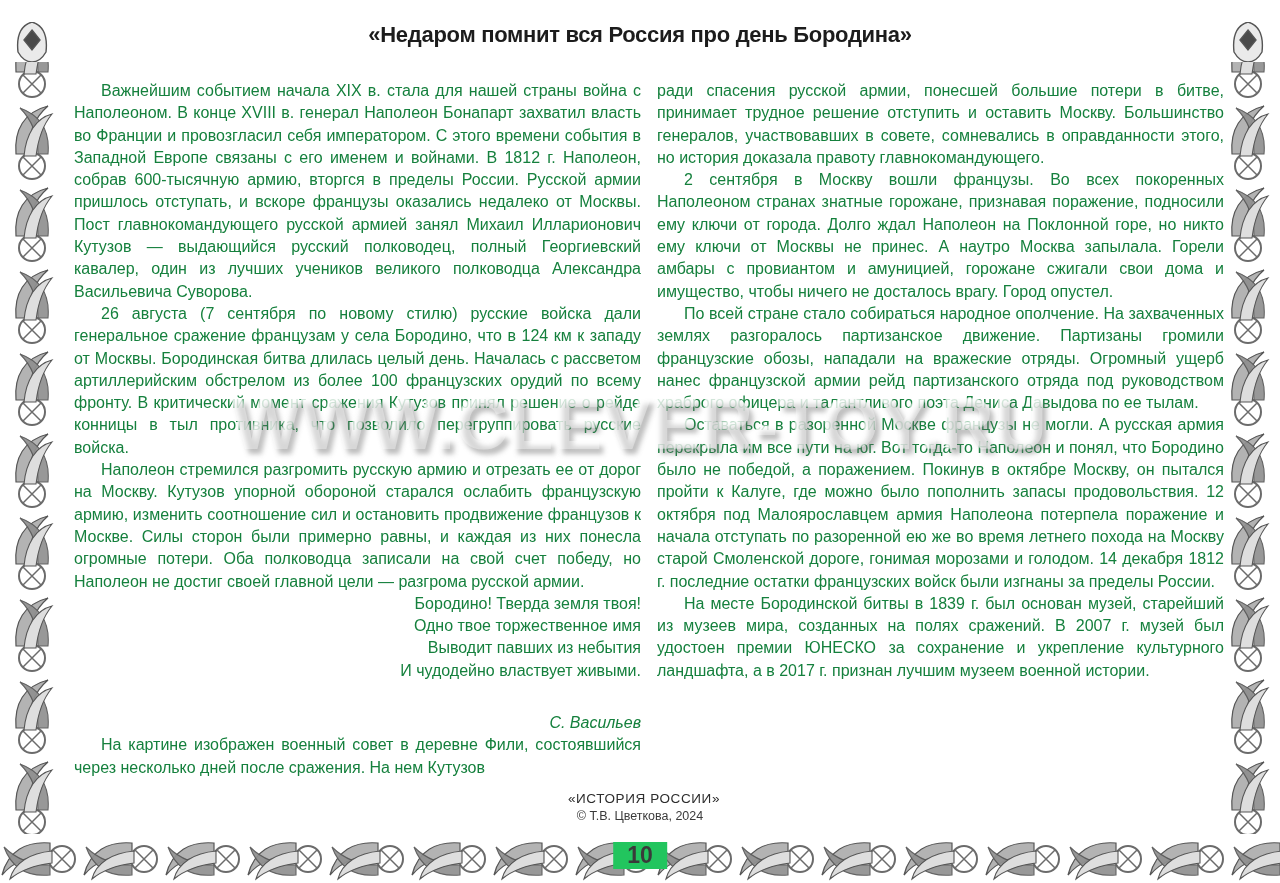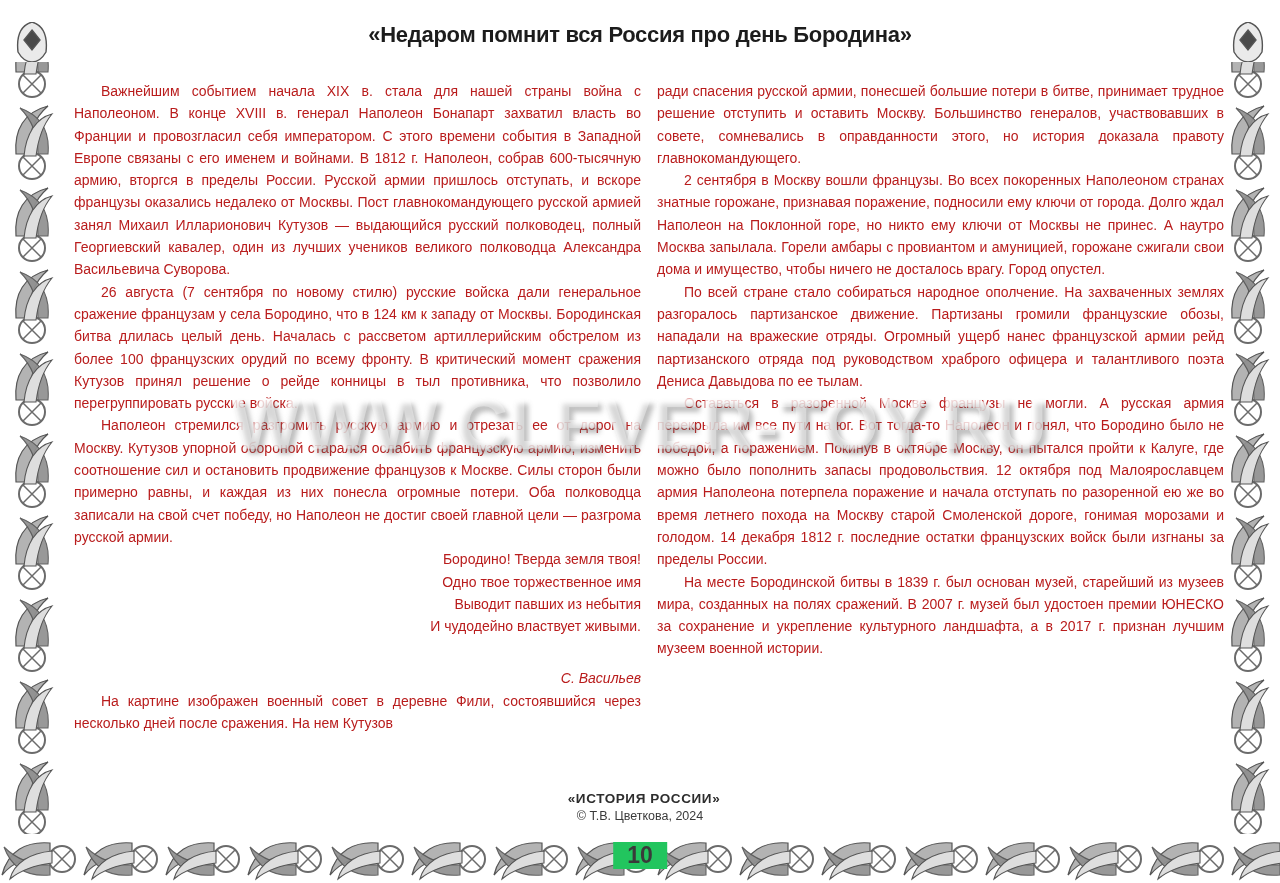--- a/index.html
+++ b/index.html
@@ -11,29 +11,29 @@
     position:absolute; top:22px; left:70px; right:70px;
     text-align:center; font-size:22px; font-weight:bold; color:#1c1c1c;
     letter-spacing:-0.3px; margin:0;
   }
   .content {
     position:absolute; top:80px; left:74px; right:56px;
     display:flex; gap:16px;
   }
   .col {
     width:567px; height:712px; overflow:hidden;
-    text-align:justify; font-size:14px; line-height:22.3px; color:#b91c1c;
+    text-align:justify; font-size:16px; line-height:22.3px; color:#15803d;
   }
   .col p { margin:0; }
   .col p.indent { text-indent:27px; }
   .poem { margin-left:140px; text-align:right; }
   .poem-line { white-space:nowrap; }
   .poem-sig { font-style:italic; margin-left:175px;margin-top:30px; }
   .footer { position:absolute; left:0; right:0; top:791px; text-align:center; color:#2d2d2d; }
-  .footer-series { font-weight:bold; font-size:13.5px; letter-spacing:0.6px;padding-left:8px; }
+  .footer-series { font-weight:normal; font-size:13.5px; letter-spacing:0.6px;padding-left:8px; }
   .footer-copy { font-size:12.5px; margin-top:3px; color:#3a3a3a; }
 
   .watermark {
     position:absolute; top:383px; left:0; right:0; text-align:center;
     font-size:72px; font-weight:bold; white-space:nowrap;
     color:rgba(255,255,255,0.38);
     text-shadow:4px 5px 5px rgba(110,110,110,0.45), -1px -1px 1px rgba(255,255,255,0.7);
     letter-spacing:1px; pointer-events:none; z-index:5;
   }
 

